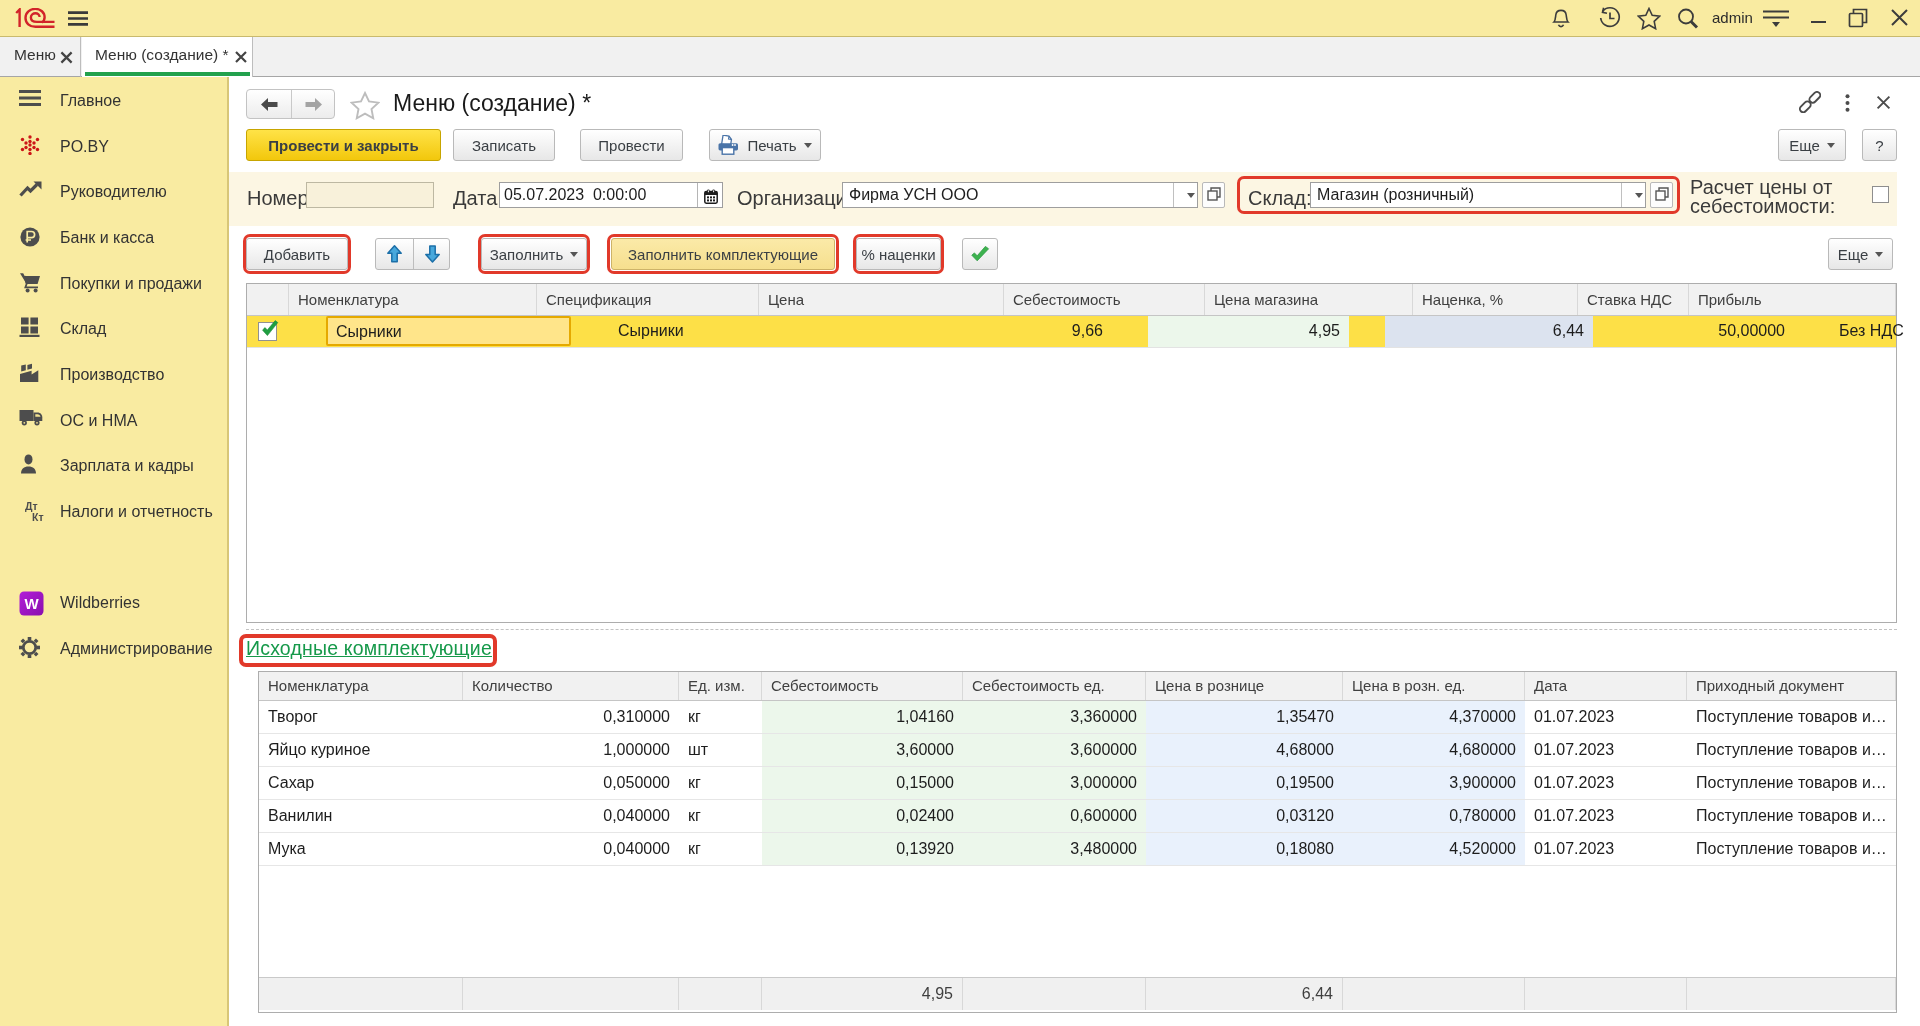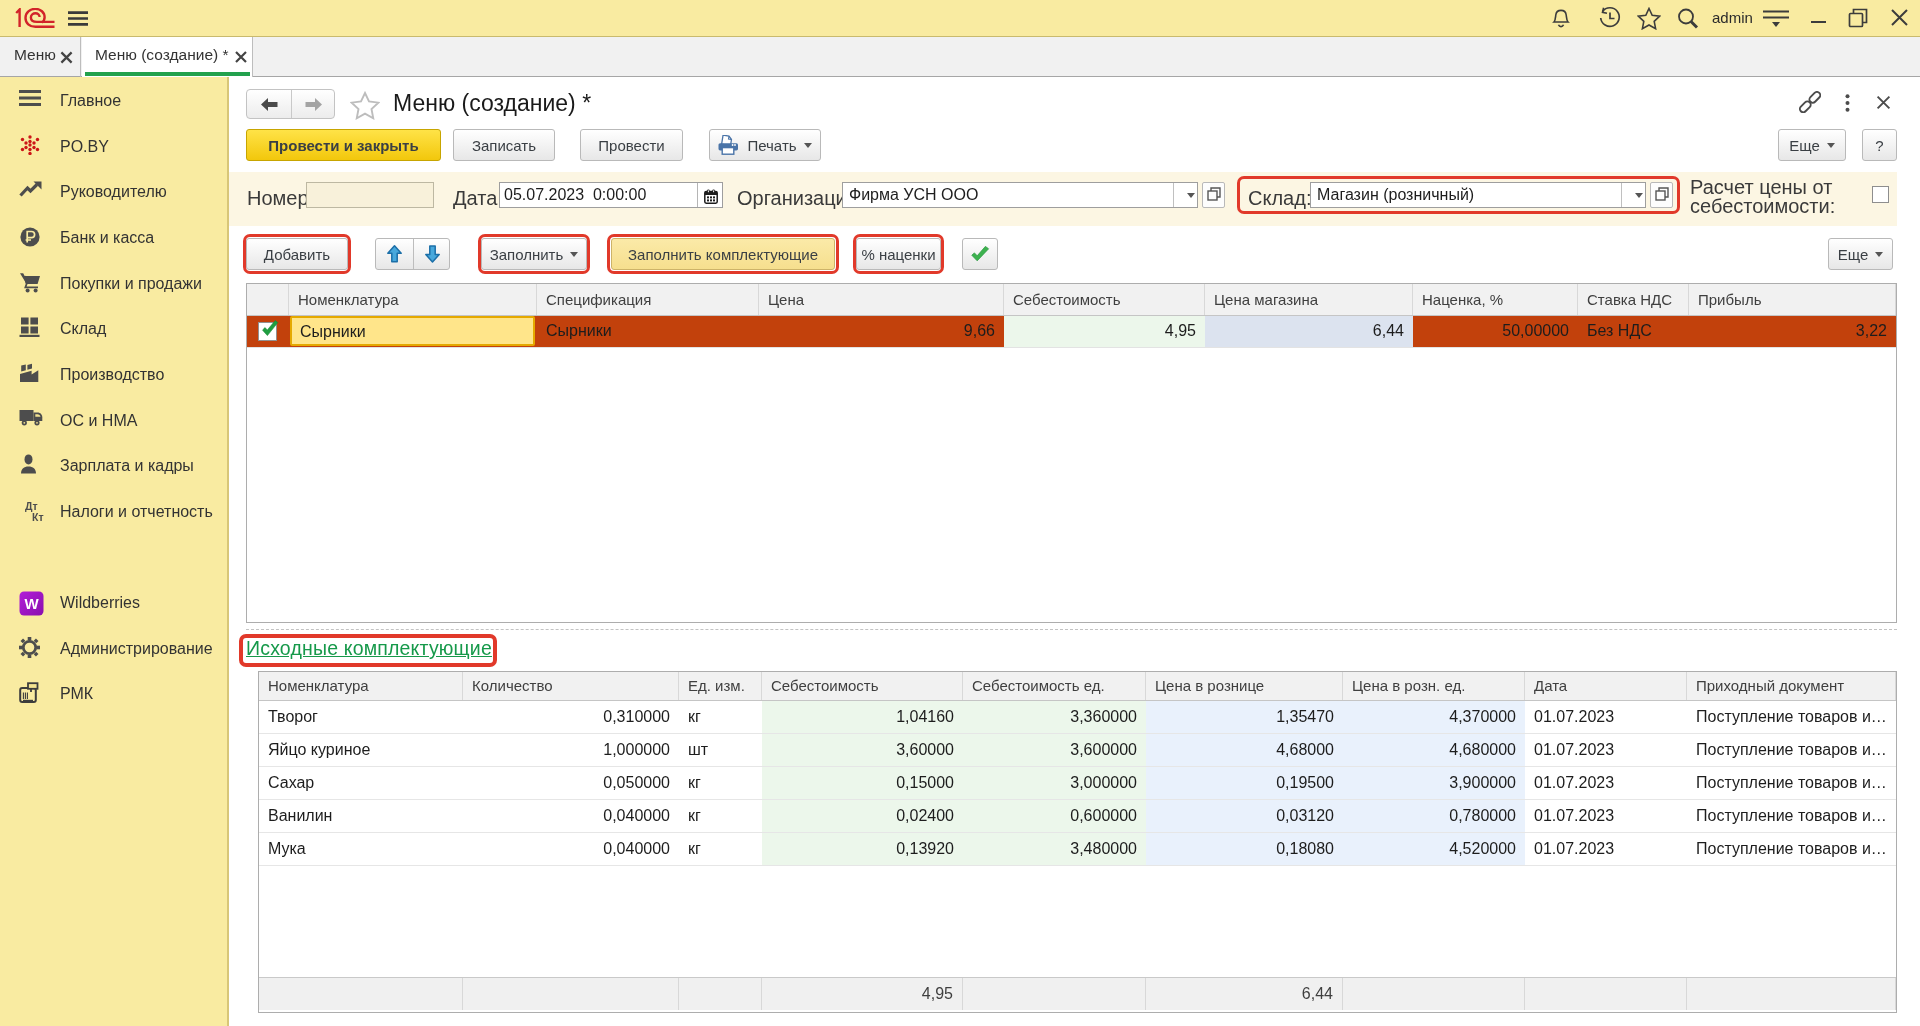--- a/index.html
+++ b/index.html
@@ -257,34 +257,20 @@
             <g transform="rotate(45 10.5 10.5)">
               <rect x="8.7" y="-0.4" width="3.6" height="3.2"></rect>
               <rect x="8.7" y="18.2" width="3.6" height="3.2"></rect>
               <rect x="-0.4" y="8.7" width="3.2" height="3.6"></rect>
               <rect x="18.2" y="8.7" width="3.2" height="3.6"></rect>
             </g>
           </g>
         </svg>
       </div>
       <div class="txt">Администрирование</div>
-    </div>
-    <div class="sbitem" style="top: 594.45px;">
-      <div class="ic">
-        <svg width="20" height="21" viewBox="0 0 20 21">
-          <rect x="1.2" y="6" width="15.6" height="14" rx="2" fill="none" stroke="#3d3d3d" stroke-width="2"></rect>
-          <rect x="9" y="1.2" width="9.5" height="5.6" fill="#f3e391" stroke="#3d3d3d" stroke-width="1.8"></rect>
-          <path d="M12,6.8 V10" stroke="#3d3d3d" stroke-width="1.8"></path>
-          <g stroke="#3d3d3d" stroke-width="1.1">
-            <path d="M4.4,10.5 V17 M6.4,10.5 V17 M8.4,10.5 V17"></path>
-          </g>
-          <path d="M4,18.6 H14" stroke="#3d3d3d" stroke-width="1.6"></path>
-        </svg>
-      </div>
-      <div class="txt">РМК</div>
     </div>
   </div>
 
 <div class="abs" style="left:246px;top:89px;width:89px;height:30px;border:1px solid #c3c3c3;border-radius:4px;background:linear-gradient(#fff,#ececec);">
   <div class="abs" style="left:44px;top:0;width:1px;height:28px;background:#c9c9c9;"></div>
   <svg class="abs" style="left:14px;top:8px" width="17" height="13" viewBox="0 0 17 13">
       <path d="M7,0 L7,4 L16.5,4 L16.5,9 L7,9 L7,13 L0,6.5 Z" fill="#4a4a4a"></path>
     </svg>
   <svg class="abs" style="left:58px;top:8px" width="17" height="13" viewBox="0 0 17 13">
       <path d="M10,0 L10,4 L0.5,4 L0.5,9 L10,9 L10,13 L17,6.5 Z" fill="#a4a4a4"></path>
@@ -414,21 +400,21 @@
       <div style="width:42px"></div>
       <div style="width:248px">Номенклатура</div>
       <div style="width:222px">Спецификация</div>
       <div style="width:245px">Цена</div>
       <div style="width:201px">Себестоимость</div>
       <div style="width:208px">Цена магазина</div>
       <div style="width:165px">Наценка, %</div>
       <div style="width:111px">Ставка НДС</div>
       <div style="width:207px">Прибыль</div>
     </div>
-    <div class="trow" style="height:32px;line-height:30px;background:#c2410c;position:relative;border-bottom:1px solid #e3e3e3;">
+    <div class="trow" style="height:32px;line-height:30px;background:#fde047;position:relative;border-bottom:1px solid #e3e3e3;gap:36px;">
       <div style="width:42px;position:relative;">
         <span style="position:absolute;left:11px;top:6px;width:19px;height:19px;background:#fff;border:1px solid #919191;"></span>
         <svg style="position:absolute;left:13px;top:4px" width="19" height="18" viewBox="0 0 19 18">
           <path d="M2.6,10.2 L7.4,15.6 L17.8,2.6 L15.2,0.6 L7.4,9.9 L4.8,7.6 Z" fill="#1f9e41" stroke="#188a36" stroke-width="0.6"></path>
         </svg>
       </div>
       <div style="width:248px;padding:0;position:relative;">
         <span style="position:absolute;left:1px;top:0px;width:245px;height:30px;background:#ffe58a;border:2px solid #e5a900;border-radius:2px;line-height:27px;padding-left:8px;">Сырники</span>
       </div>
       <div style="width:222px">Сырники</div>

